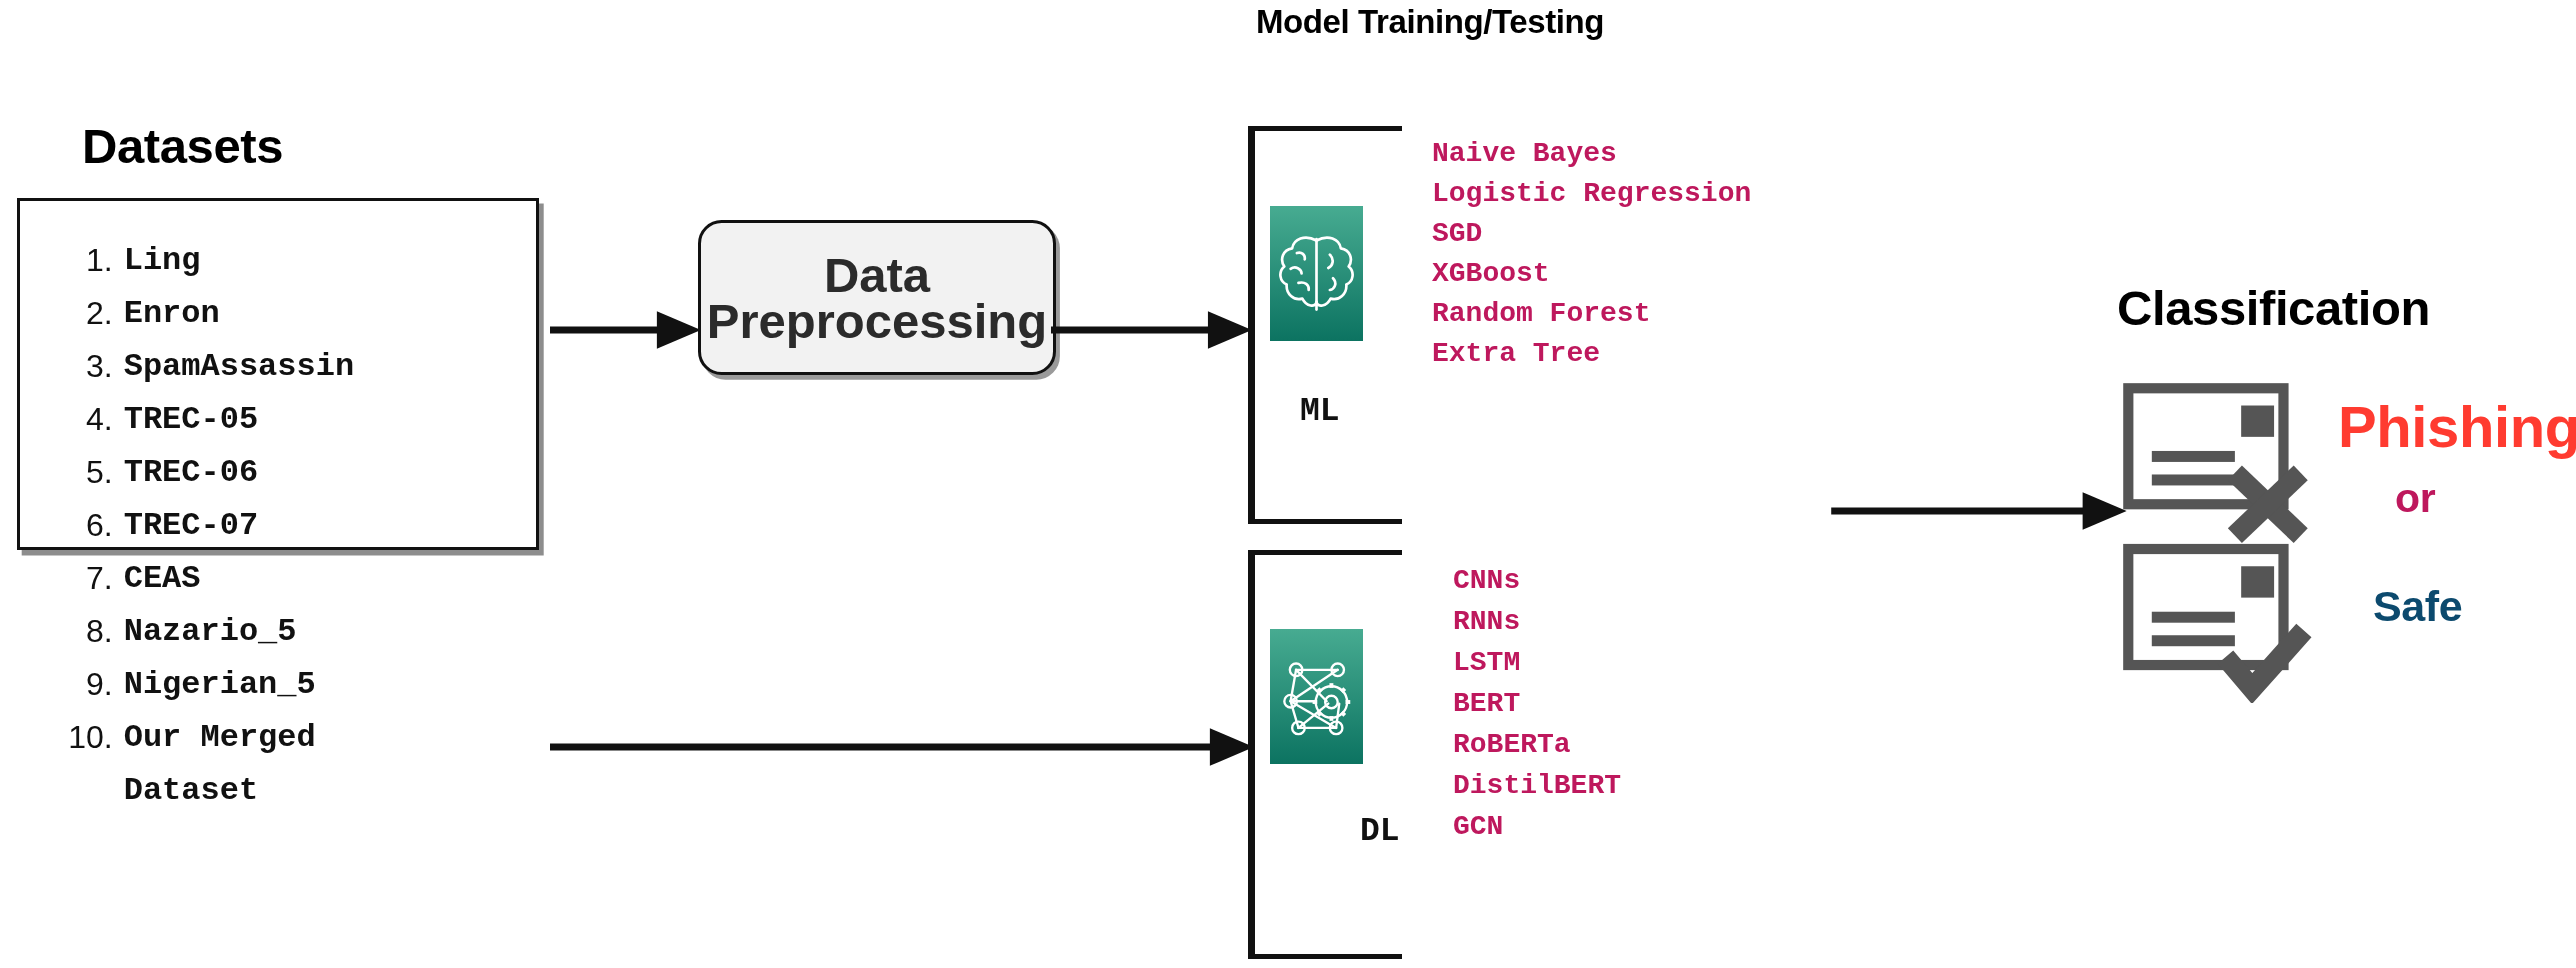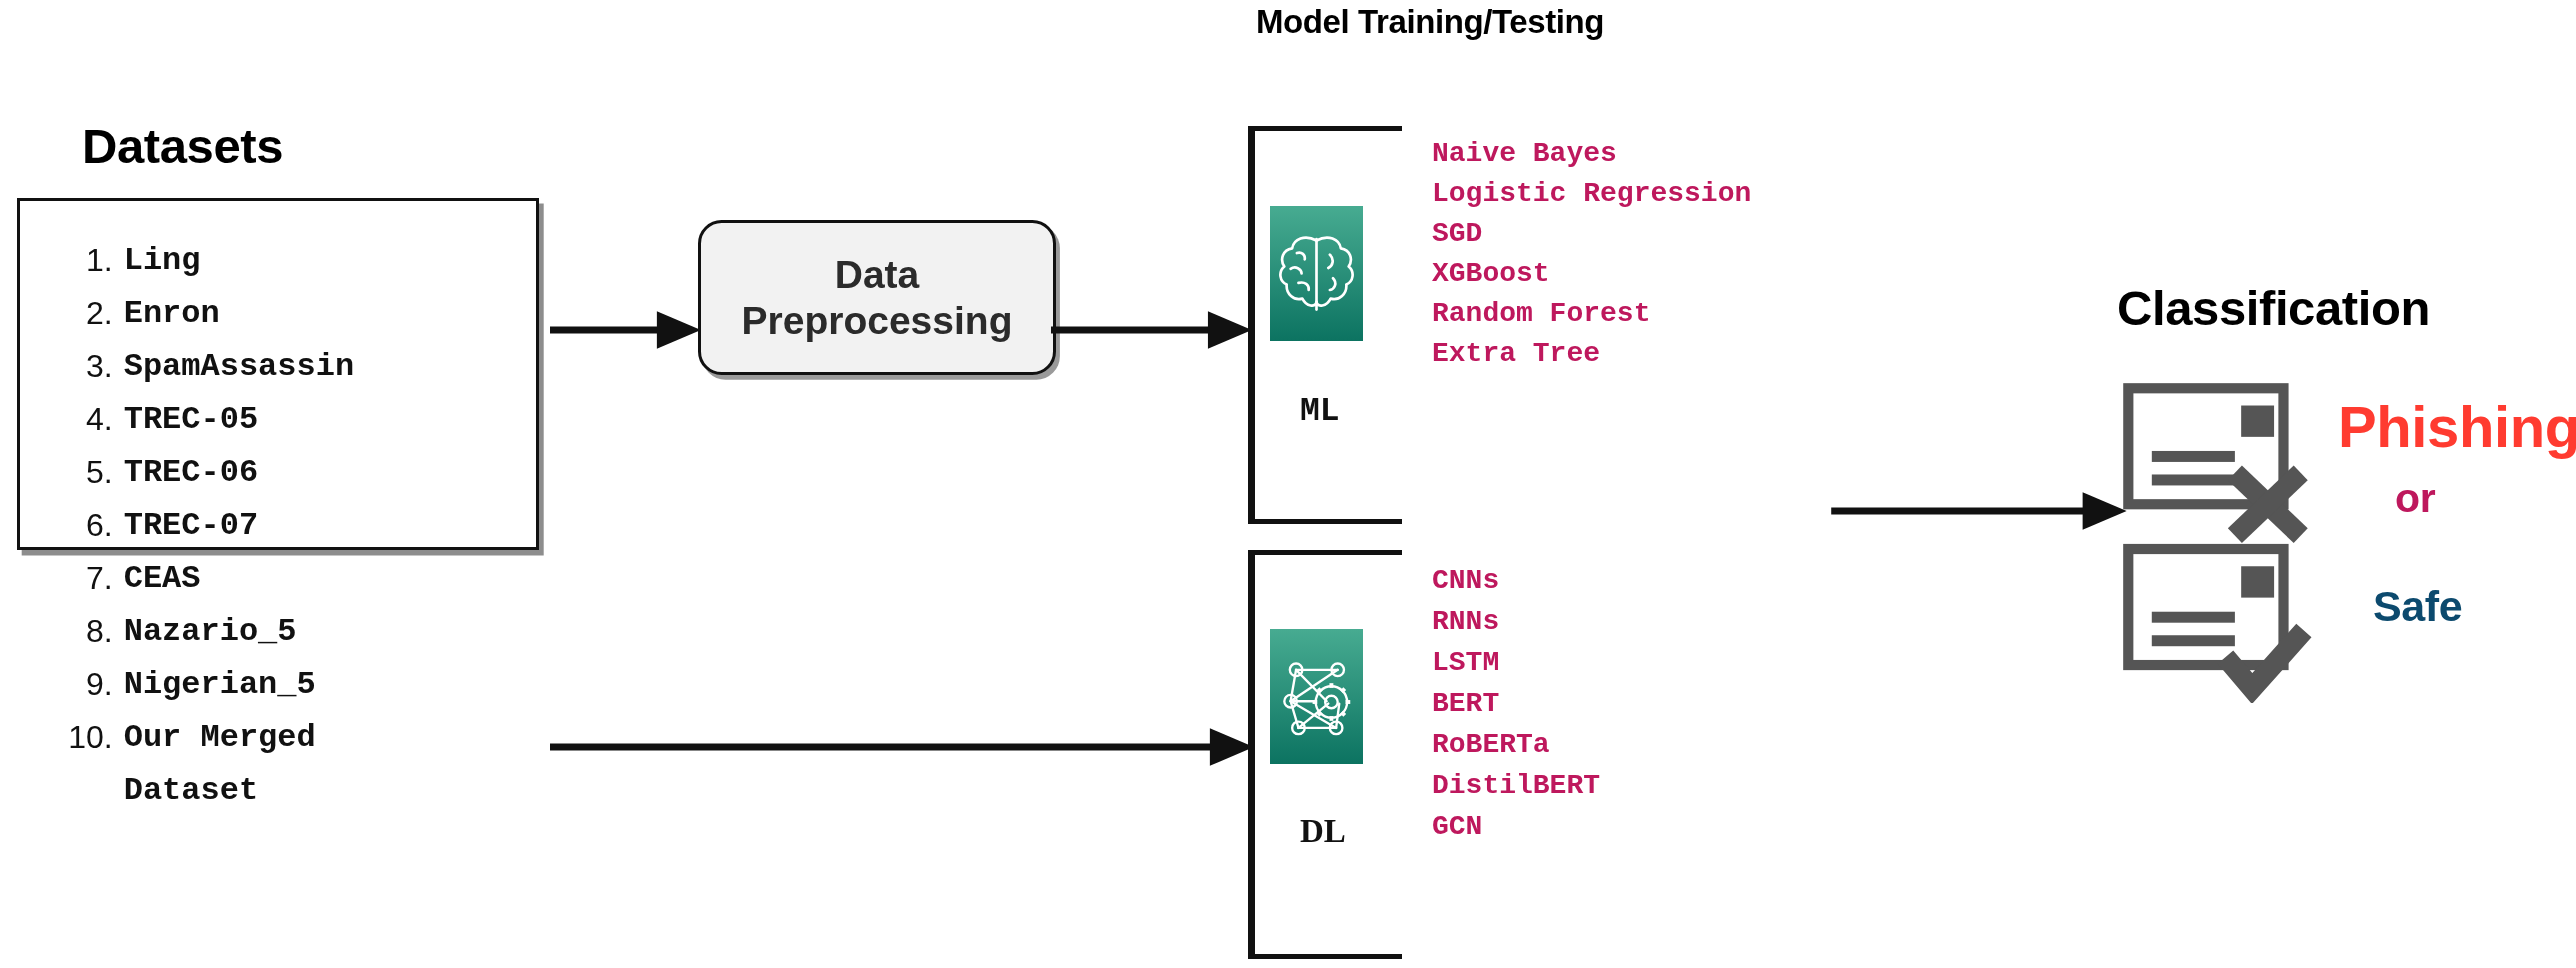--- a/index.html
+++ b/index.html
@@ -46,21 +46,21 @@
 
   
   #prep-box{
     left:698px;top:220px;width:352px;height:149px;
     border:3.9px solid #111;border-radius:23.6px;background:#f2f2f2;
     box-shadow:3.9px 4.7px 0 0 #9a9a9a;
     display:flex;align-items:center;justify-content:center;
   }
   #prep-label{
     font-family:"Liberation Sans",sans-serif;font-weight:bold;
-    font-size:39px;line-height:46px;color:#2b2b2b;text-align:center;
+    font-size:49px;line-height:46px;color:#2b2b2b;text-align:center;
   }
 
   
   #mtt-title{left:1256px;top:3.1px;font-size:33px;}
 
   .brace{
     border-left:7px solid #111;
     border-top:5.5px solid #111;
     border-bottom:5.5px solid #111;
     background:transparent;
@@ -76,31 +76,31 @@
   }
   #ml-tile{left:1270px;top:206px;}
   #dl-tile{left:1270px;top:629px;}
   .tile svg{display:block;width:100%;height:100%;}
 
   .tier-label{
     position:absolute;font-family:"Liberation Mono","DejaVu Sans Mono",monospace;
     font-weight:bold;font-size:33px;color:#111;
   }
   #ml-label{left:1300px;top:393px;}
-  #dl-label{left:1300px;top:813px;font-family:Liberation Serif, serif;}
+  #dl-label{left:1360px;top:813px;}
 
   .model-list{position:absolute;}
   .model-item{
     font-family:"Liberation Mono","DejaVu Sans Mono",monospace;
     font-weight:bold;font-size:28px;line-height:40px;color:#be185d;
     white-space:pre;
   }
   #ml-models{left:1432px;top:134px;}
   #dl-models{left:1432px;top:560px;}
-  #dl-models .model-item{line-height:41px;}
+  #dl-models .model-item{line-height:41px;margin-left:21px;}
 
   
   #cls-title{left:2117px;top:280px;font-size:49px;}
 
   #email-bad{left:2122px;top:382px;width:196px;height:163px;}
   #email-good{left:2122px;top:533px;width:196px;height:170px;}
   .email-ico svg{display:block;width:100%;height:100%;}
 
   #phishing-label{left:2338px;top:393px;font-size:58px;color:#ff3b30;}
   #or-label{left:2395px;top:475px;font-size:41px;color:#be185d;}

